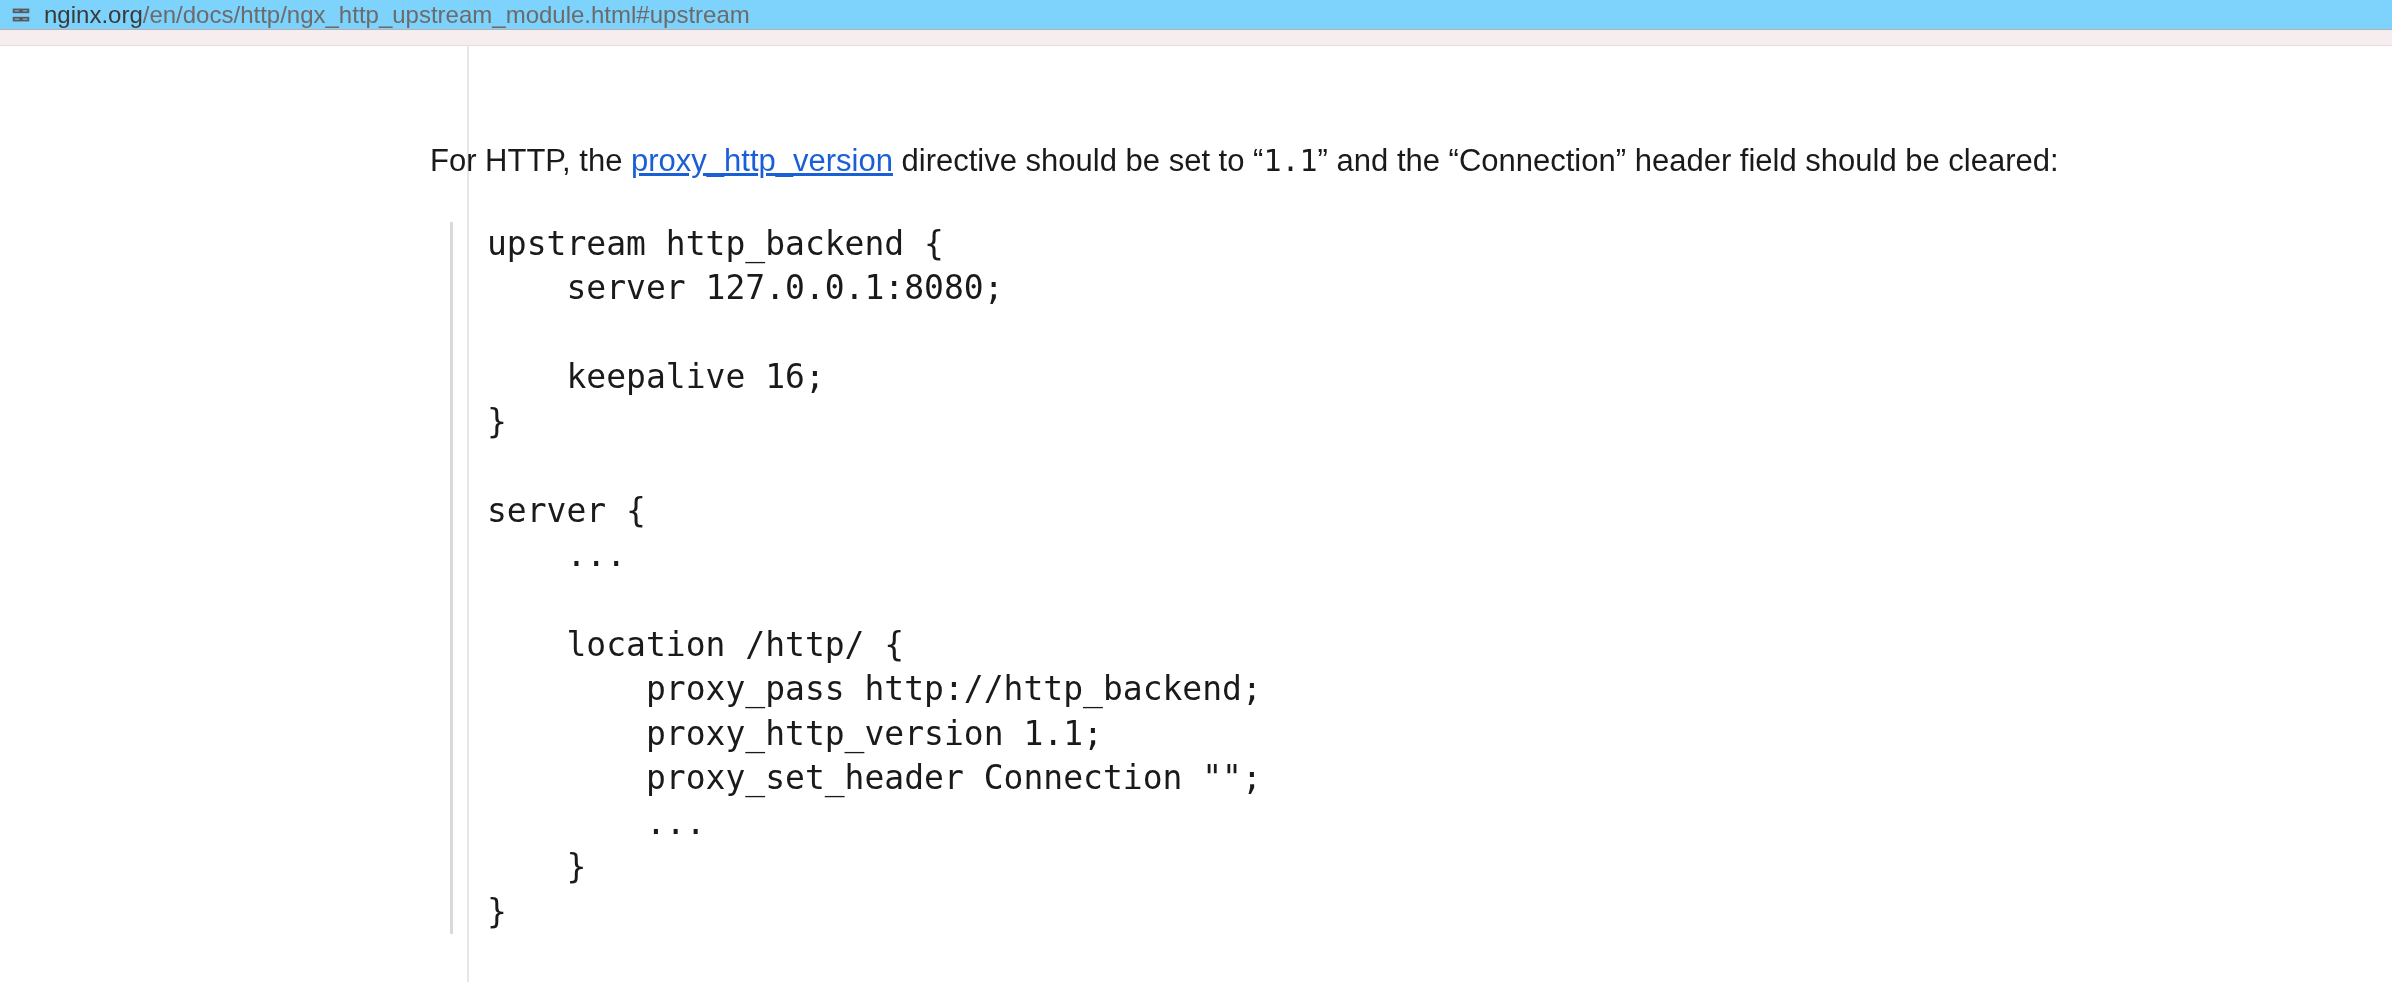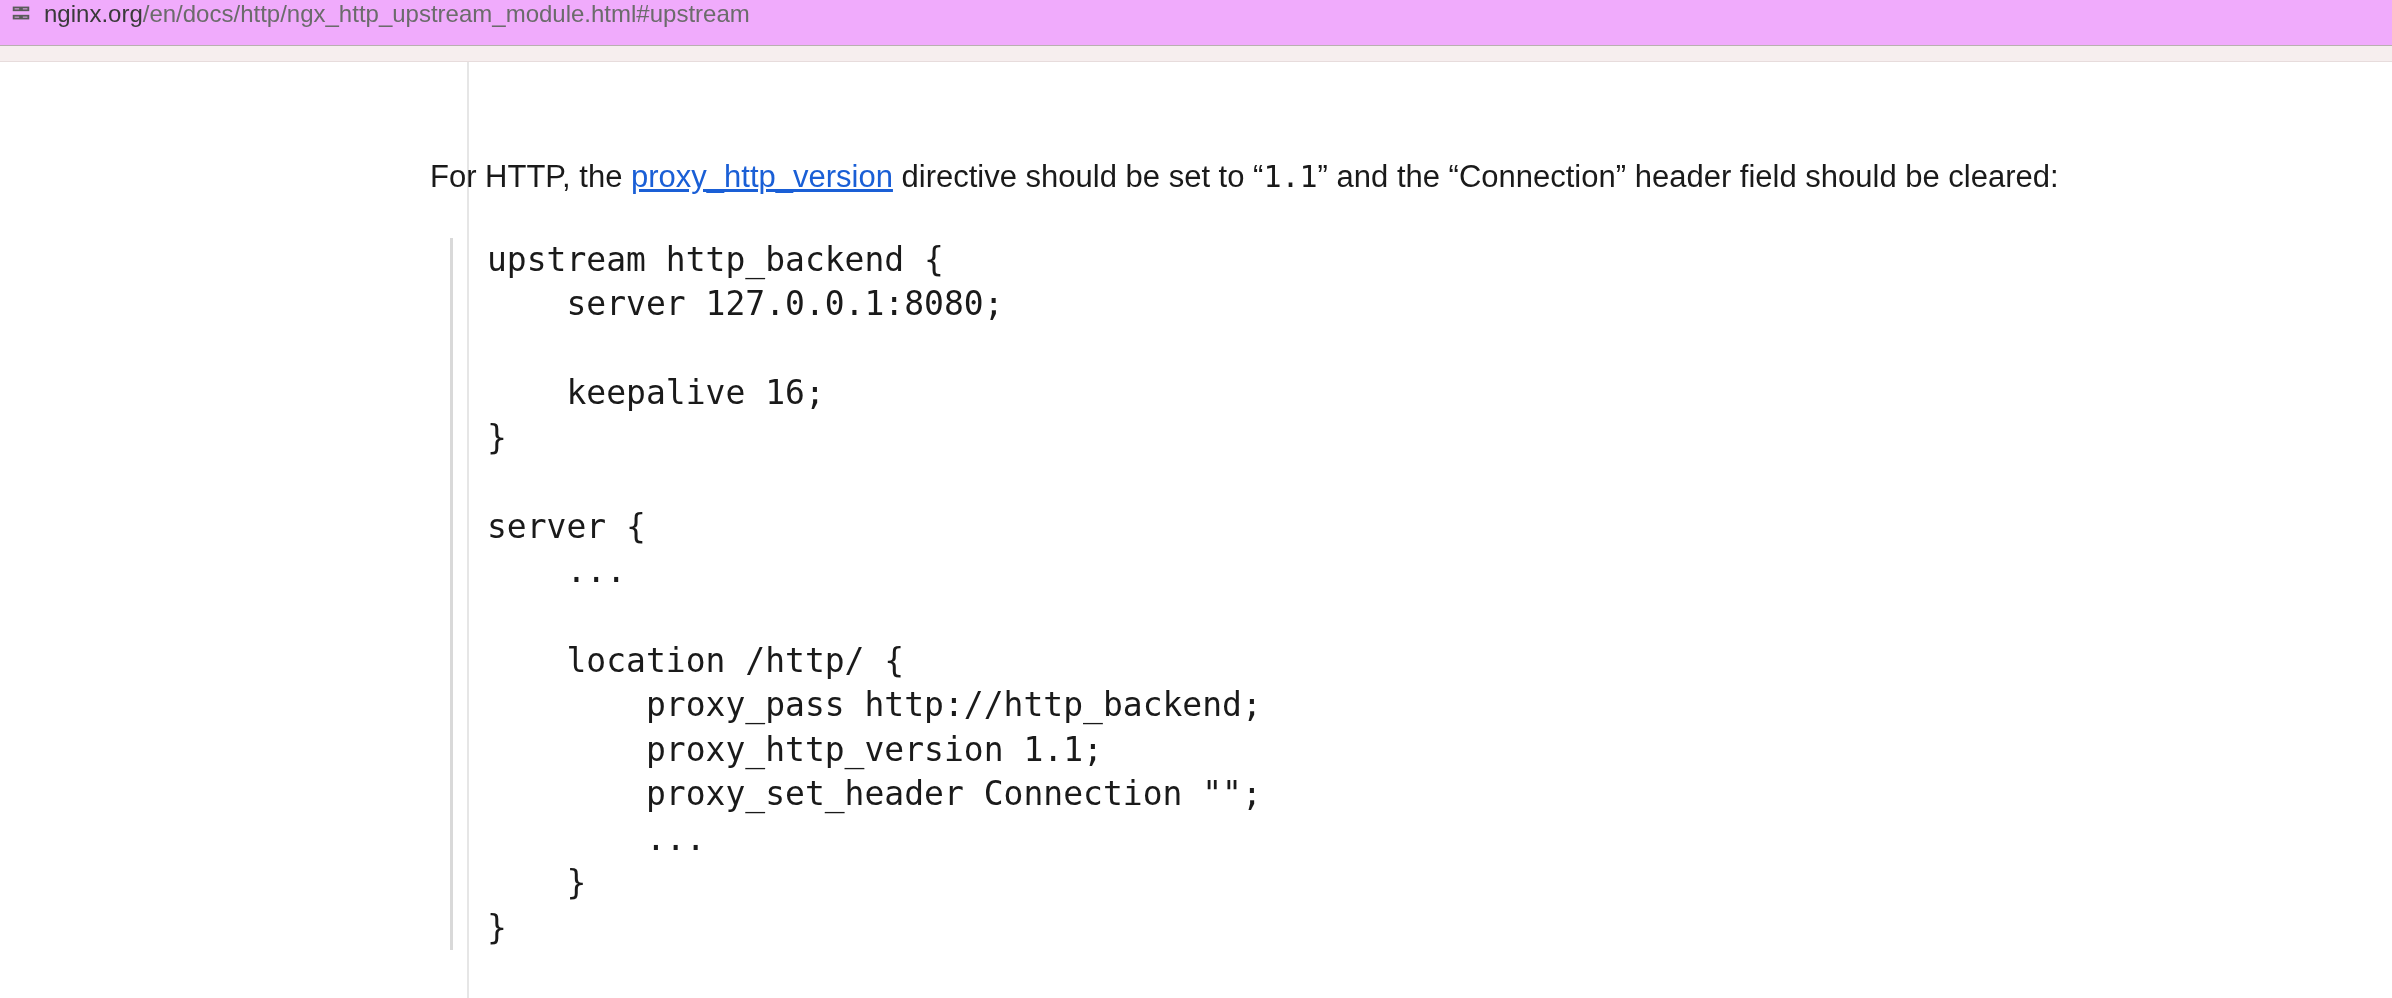--- a/index.html
+++ b/index.html
@@ -6,24 +6,24 @@
   html, body {
     margin: 0;
     padding: 0;
     width: 2392px;
     height: 998px;
     font-family: Arial, Helvetica, sans-serif;
     background: #ffffff;
     overflow: hidden;
   }
   .address-bar {
-    height: 46px;
-    background: #f0abfc;
+    height: 30px;
+    background: #7dd3fc;
     display: flex;
-    align-items: flex-start;
+    align-items: center;
     padding: 0 8px;
     font-size: 24px;
     color: #5a5a5a;
     border-bottom: 1px solid #b8b0b0;
   }
   .address-bar .site-icon {
     width: 26px;
     height: 26px;
     margin-right: 10px;
     display: inline-flex;

